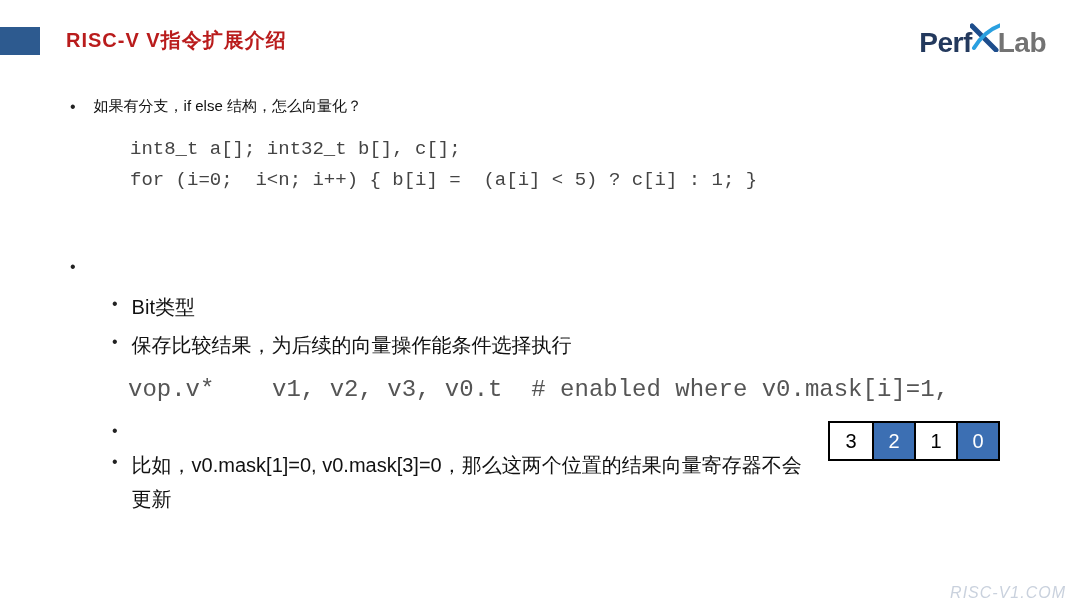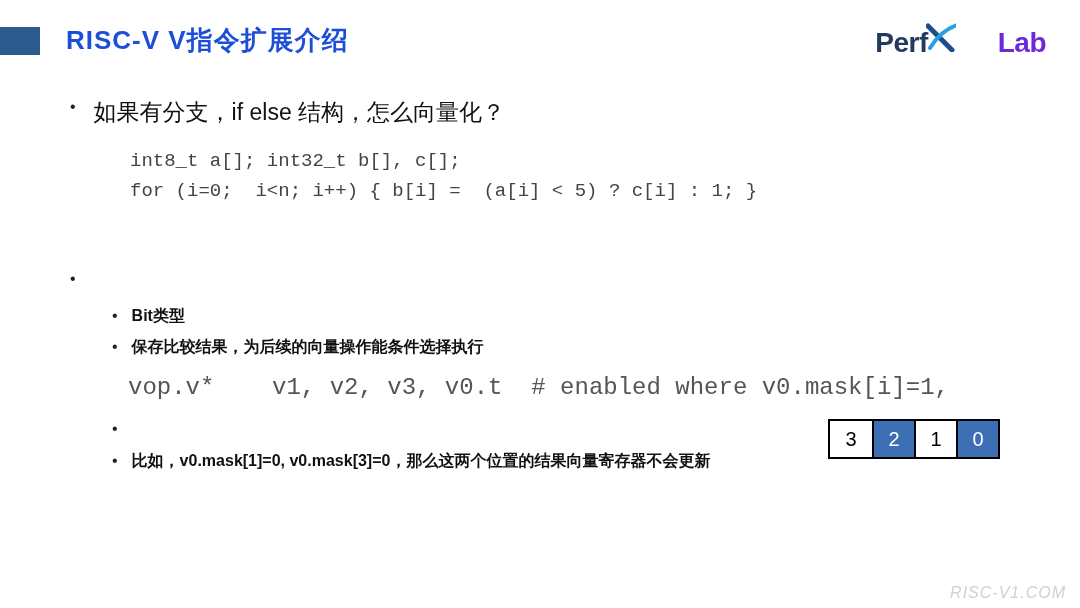--- a/index.html
+++ b/index.html
@@ -21,22 +21,22 @@
       display: flex;
       align-items: center;
     }
     .blue-bar {
       width: 40px;
       height: 28px;
       background: #2d5a8f;
       margin-right: 26px;
     }
     .slide-title {
-      color: #1d4ed8;
-      font-size: 26px;
+      color: #b91c1c;
+      font-size: 20px;
       font-weight: bold;
       letter-spacing: 1px;
     }
     .logo {
       display: flex;
       align-items: baseline;
       font-weight: bold;
       justify-content: flex-end;
     }
     .logo-perf {
@@ -46,41 +46,40 @@
     }
     .logo-x {
       position: relative;
       display: inline-block;
       width: 30px;
       height: 30px;
       margin: 0 -2px;
     }
     .logo-x svg { display: block; }
     .logo-lab {
-      color: #6d28d9;
+      color: #737373;
       font-size: 28px;
       letter-spacing: -0.5px;
-      margin-left: 44px;
     }
     .content {
       padding: 18px 70px 0 70px;
     }
     .bullet-l1 {
       display: flex;
       align-items: flex-start;
       margin-bottom: 10px;
     }
     .bullet-dot {
       color: #222;
       margin-right: 18px;
       line-height: 1.7;
     }
     .bullet-text {
       color: #111;
-      font-size: 23px;
+      font-size: 15px;
       line-height: 1.7;
     }
     .code-block {
       font-family: "Courier New", Consolas, monospace;
       color: #444;
       font-size: 19px;
       line-height: 1.6;
       margin: 14px 0 28px 60px;
       white-space: pre;
     }
@@ -90,22 +89,21 @@
     }
     .bullet-l2 {
       display: flex;
       align-items: flex-start;
       margin-bottom: 4px;
     }
     .bullet-l2 .bullet-dot {
       margin-right: 14px;
     }
     .bullet-l2 .bullet-text {
-      font-size: 16px;
-      font-weight: bold;
+      font-size: 20px;
     }
     .code-inline {
       font-family: "Courier New", Consolas, monospace;
       color: #555;
       font-size: 24px;
       margin: 14px 0 14px 58px;
       white-space: pre;
     }
     .row-with-boxes {
       display: flex;

